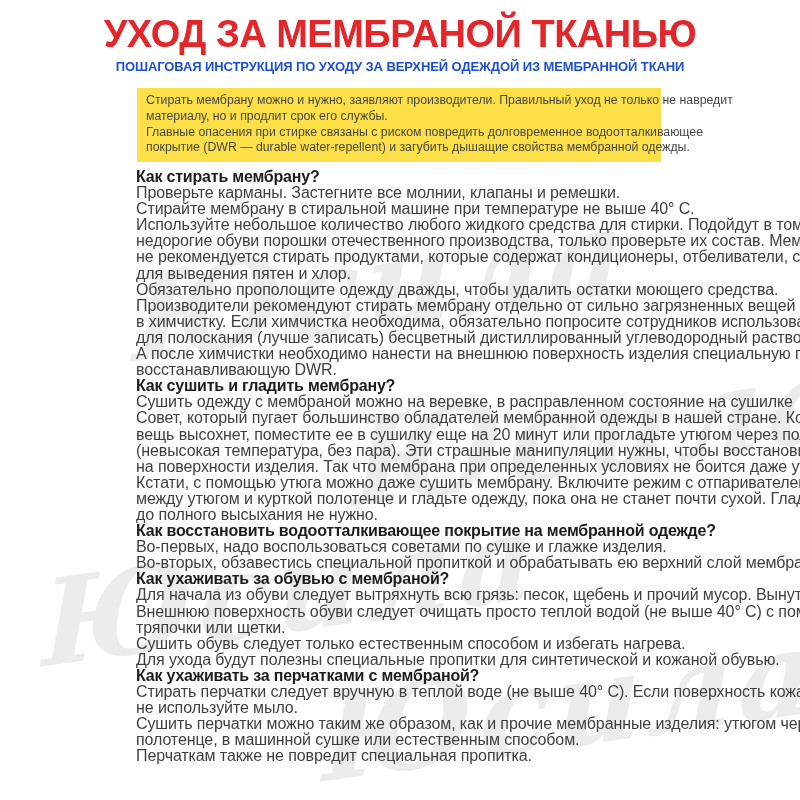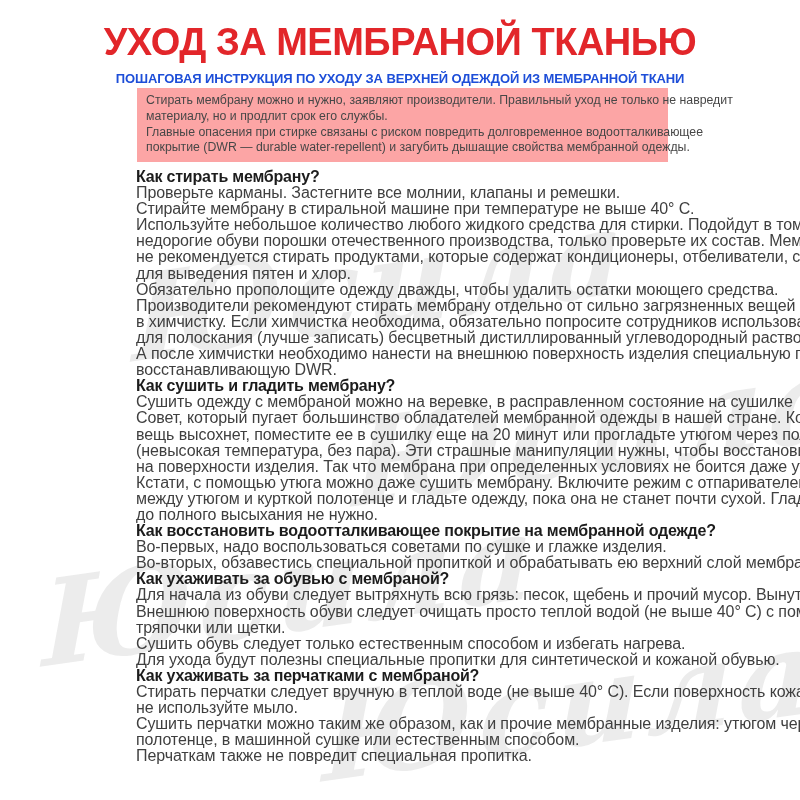--- a/index.html
+++ b/index.html
@@ -15,31 +15,31 @@
     font-size:118px; letter-spacing:6px; color:rgba(40,40,40,0.085);
     transform:rotate(-8deg) skewX(-8deg);
   }
   .wm-a { left:130px; top:215px; }
   .wm-b { left:350px; top:360px; }
   .wm-c { left:40px;  top:520px; }
   .wm-d { left:320px; top:635px; }
   
   .doc-header { position:relative; z-index:1; padding-top:13px; text-align:center; }
   .doc-title {
-    margin:8px; font-size:38px; line-height:42px; font-weight:bold;
+    margin:0; font-size:38px; line-height:42px; font-weight:bold;
     letter-spacing:-0.5px; color:#e2262a;
   }
   .doc-subtitle {
     margin:4px 0 0 0; font-size:13px; line-height:15px; font-weight:bold;
     letter-spacing:-0.1px; color:#1d4ed8;
   }
   
   .intro-box {
     position:absolute; z-index:1; left:137px; top:88px; width:513px;
-    background:#fca5a5; padding:5px 9px 6px 9px;
+    background:#fde047; padding:5px 2px 6px 9px;
     font-size:12.3px; line-height:15.8px; color:#474747;
   }
   
   .doc-body {
     position:absolute; z-index:1; left:136px; top:169px; width:540px;
     font-size:16px; line-height:16.1px; color:#3f3f3f;
     letter-spacing:-0.1px;
   }
   .line { white-space:nowrap; }
   .line.heading { font-weight:bold; color:#1c1c1c; letter-spacing:-0.2px; }

